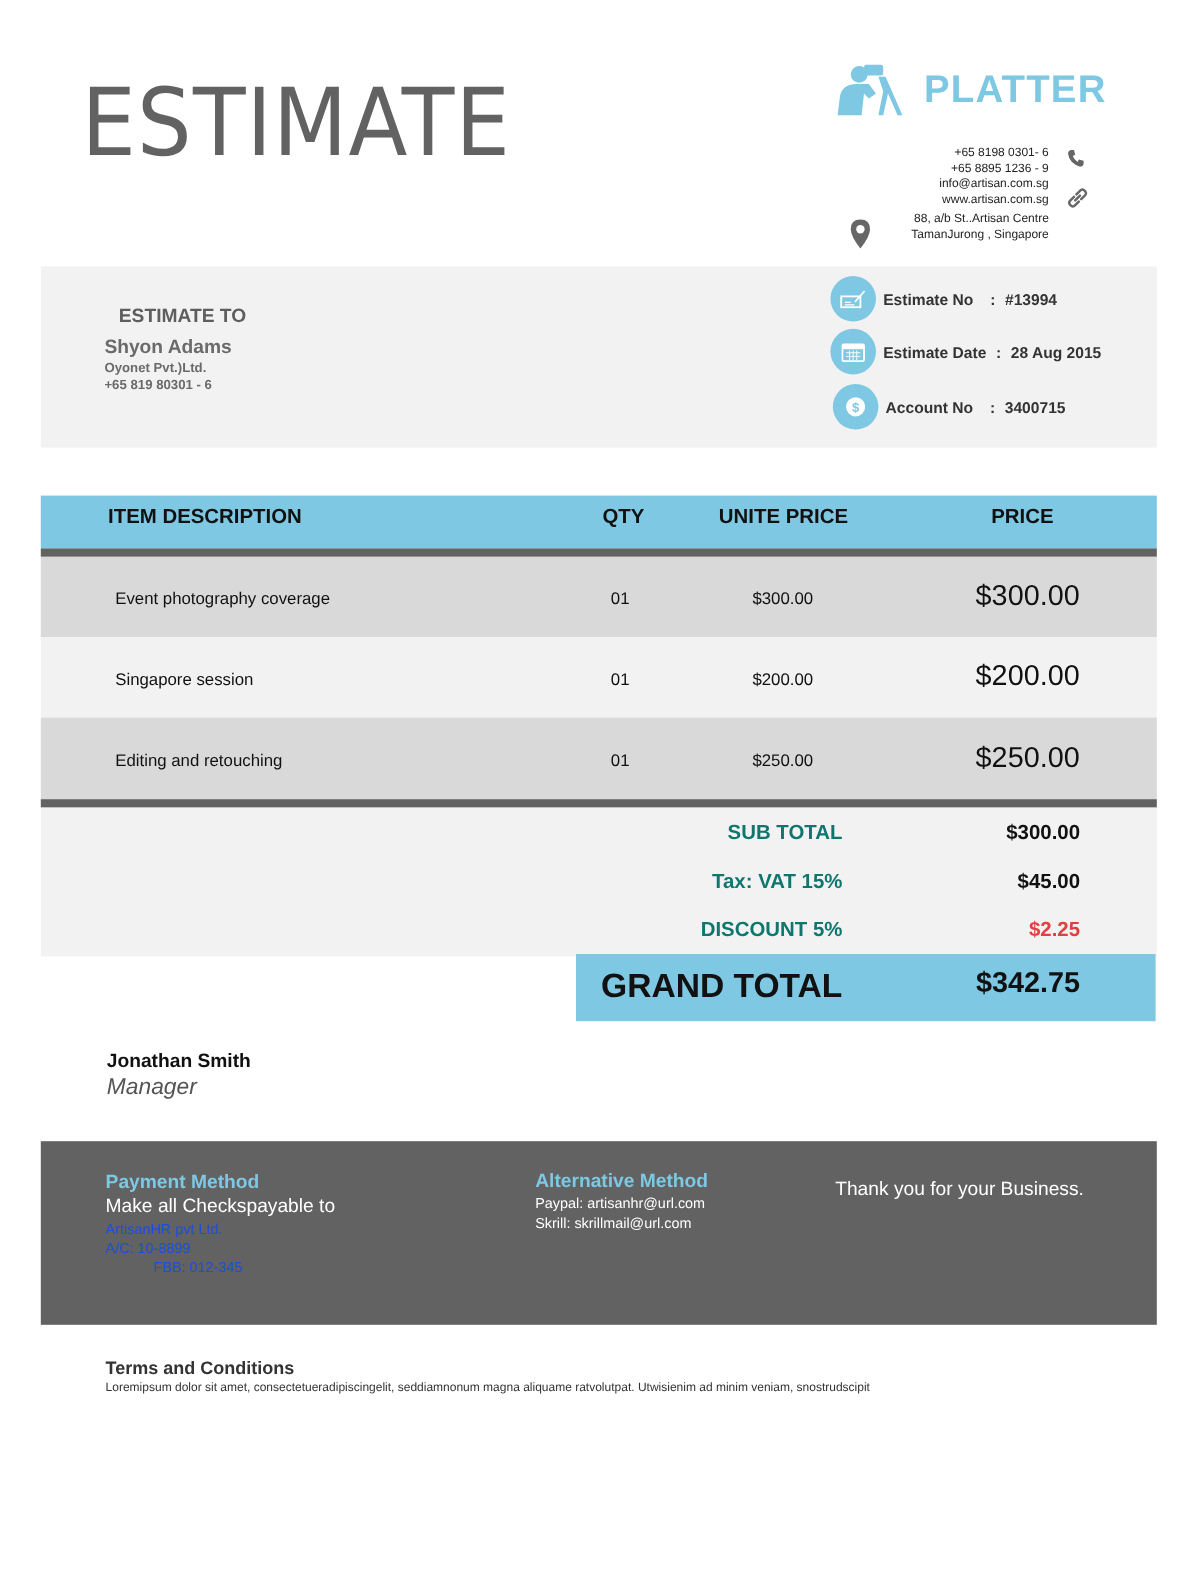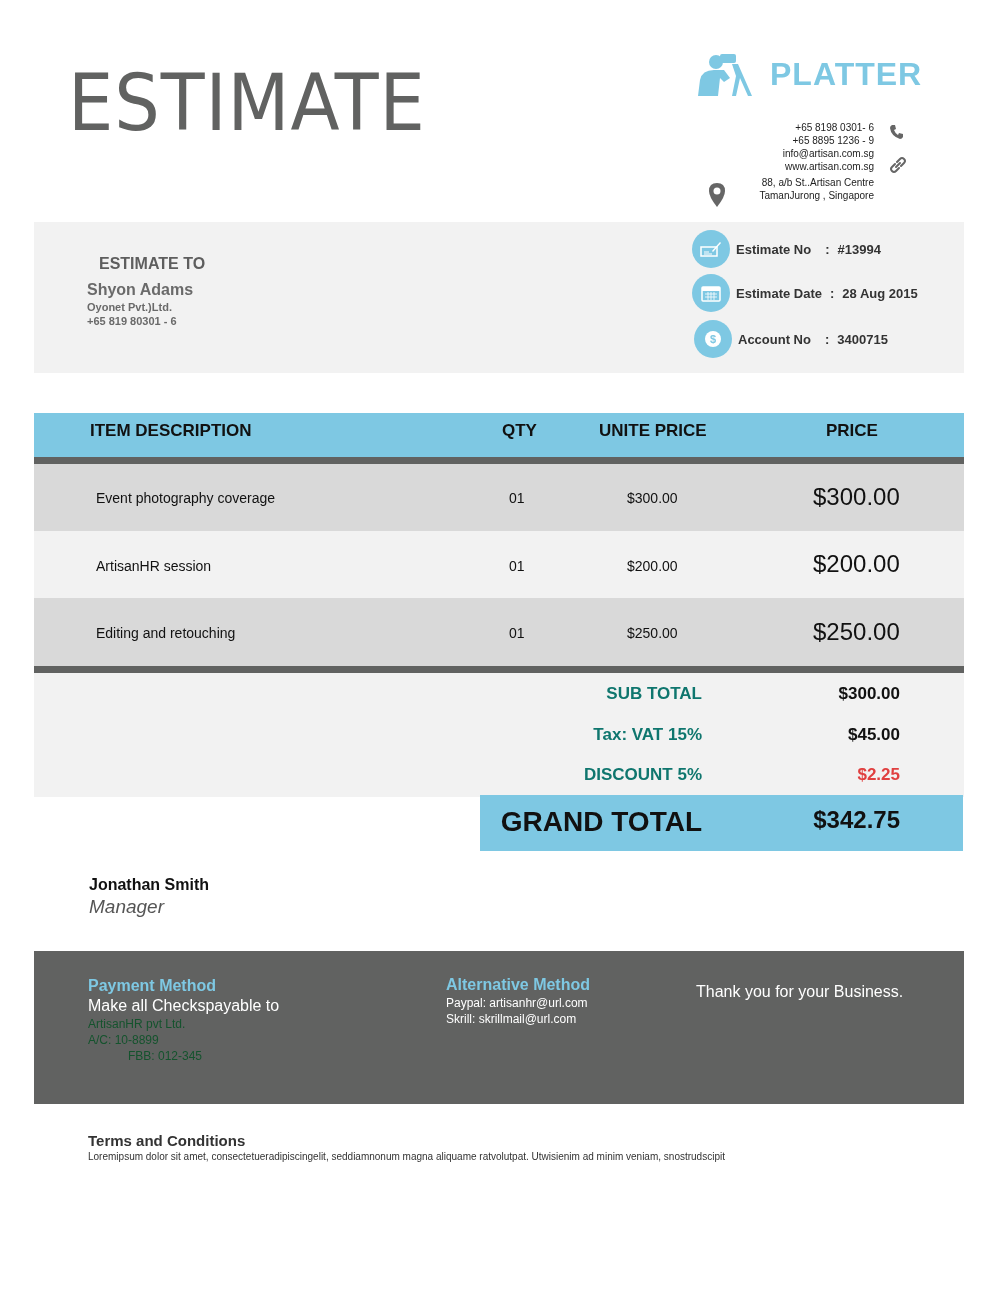--- a/index.html
+++ b/index.html
@@ -68,21 +68,21 @@
 
     
     .sig-name { left: 89px; top: 876px; font-size: 16px; font-weight: 700; color: #111; }
     .sig-role { left: 89px; top: 896px; font-size: 19px; font-style: italic; color: #555; }
 
     
     .footer { left: 34px; top: 951px; width: 930px; height: 153px; background: #616261; }
     .foot-h { font-size: 16px; font-weight: 700; color: #7ec8e3; }
     .pay-h { left: 88px; top: 977px; text-align: center; }
     .pay-sub { left: 88px; top: 997px; font-size: 16px; color: #fff; }
-    .pay-line { left: 88px; font-size: 12px; color: #14532d; }
+    .pay-line { left: 88px; font-size: 12px; color: #1d4ed8; }
     .alt-h { left: 446px; top: 976px; }
     .alt-line { left: 446px; font-size: 12px; color: #fff; }
     .thanks { left: 696px; top: 983px; font-size: 16px; color: #fff; }
 
     
     .terms-h { left: 88px; top: 1132px; font-size: 15px; font-weight: 700; color: #333; }
     .terms-body { left: 88px; top: 1151px; font-size: 10px; color: #333; }
   </style>
 </head>
 <body>
@@ -181,21 +181,21 @@
 <div class="abs th th-price">PRICE</div>
 <div class="abs tbl-head-bar"></div>
 
 <div class="abs row row-dark" style="top:464px;"></div>
 <div class="abs cell cell-desc" style="top:490px;">Event photography coverage</div>
 <div class="abs cell cell-qty" style="top:490px;">01</div>
 <div class="abs cell cell-unit" style="top:490px;">$300.00</div>
 <div class="abs cell cell-price" style="top:483px;">$300.00</div>
 
 <div class="abs row row-light" style="top:531px;"></div>
-<div class="abs cell cell-desc" style="top:558px;">ArtisanHR session</div>
+<div class="abs cell cell-desc" style="top:558px;">Singapore session</div>
 <div class="abs cell cell-qty" style="top:558px;">01</div>
 <div class="abs cell cell-unit" style="top:558px;">$200.00</div>
 <div class="abs cell cell-price" style="top:550px;">$200.00</div>
 
 <div class="abs row row-dark" style="top:598px; height:68px;"></div>
 <div class="abs cell cell-desc" style="top:625px;">Editing and retouching</div>
 <div class="abs cell cell-qty" style="top:625px;">01</div>
 <div class="abs cell cell-unit" style="top:625px;">$250.00</div>
 <div class="abs cell cell-price" style="top:618px;">$250.00</div>
 

